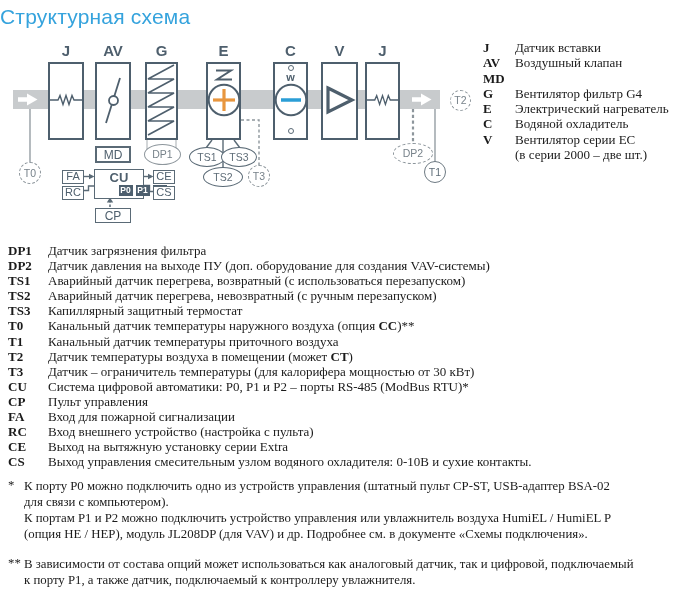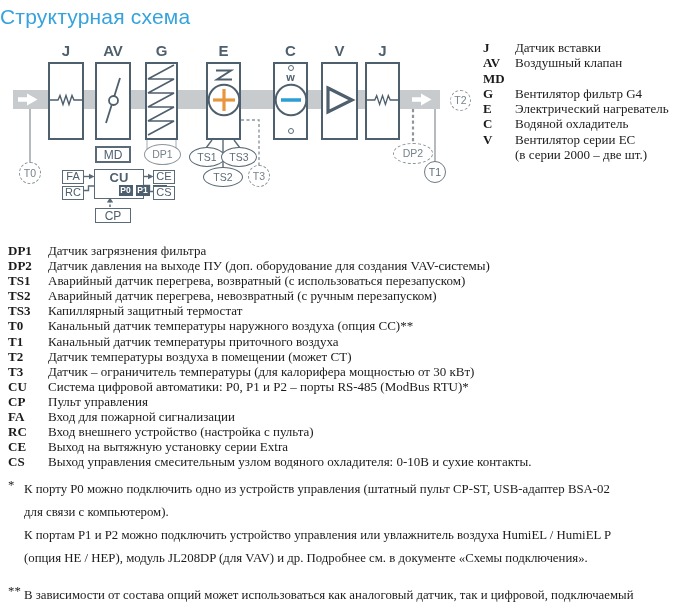--- a/index.html
+++ b/index.html
@@ -49,26 +49,26 @@
   
   .legend{position:absolute;left:483px;top:40px;width:216px;font-size:13px;}
   .legend-row{display:flex;align-items:flex-start;}
   .legend-term{width:32px;font-weight:bold;line-height:15.3px;flex:none;}
   .legend-text{white-space:pre-line;line-height:15.3px;}
   
   .definitions{position:absolute;left:8px;top:243px;width:690px;font-size:13px;}
   .def-row{display:flex;line-height:15.1px;}
   .def-term{width:40px;font-weight:bold;flex:none;}
   .def-text{flex:1;white-space:nowrap;}
-  .def-text b{font-weight:normal;margin-top:44px;}
+  .def-text b{font-weight:bold;margin-top:44px;}
   
   .footnotes{position:absolute;left:8px;top:478px;width:692px;font-size:12.8px;}
   .footnote{display:flex;margin-bottom:14px;}
   .fn-marker{width:16px;flex:none;line-height:15.4px;}
-  .fn-text{white-space:pre-line;line-height:23px;}
+  .fn-text{white-space:pre-line;line-height:16px;}
 </style>
 </head>
 <body>
 
 <div class="title">Структурная схема</div>
 
 <div class="diagram">
 
   <div class="duct"></div>
 

